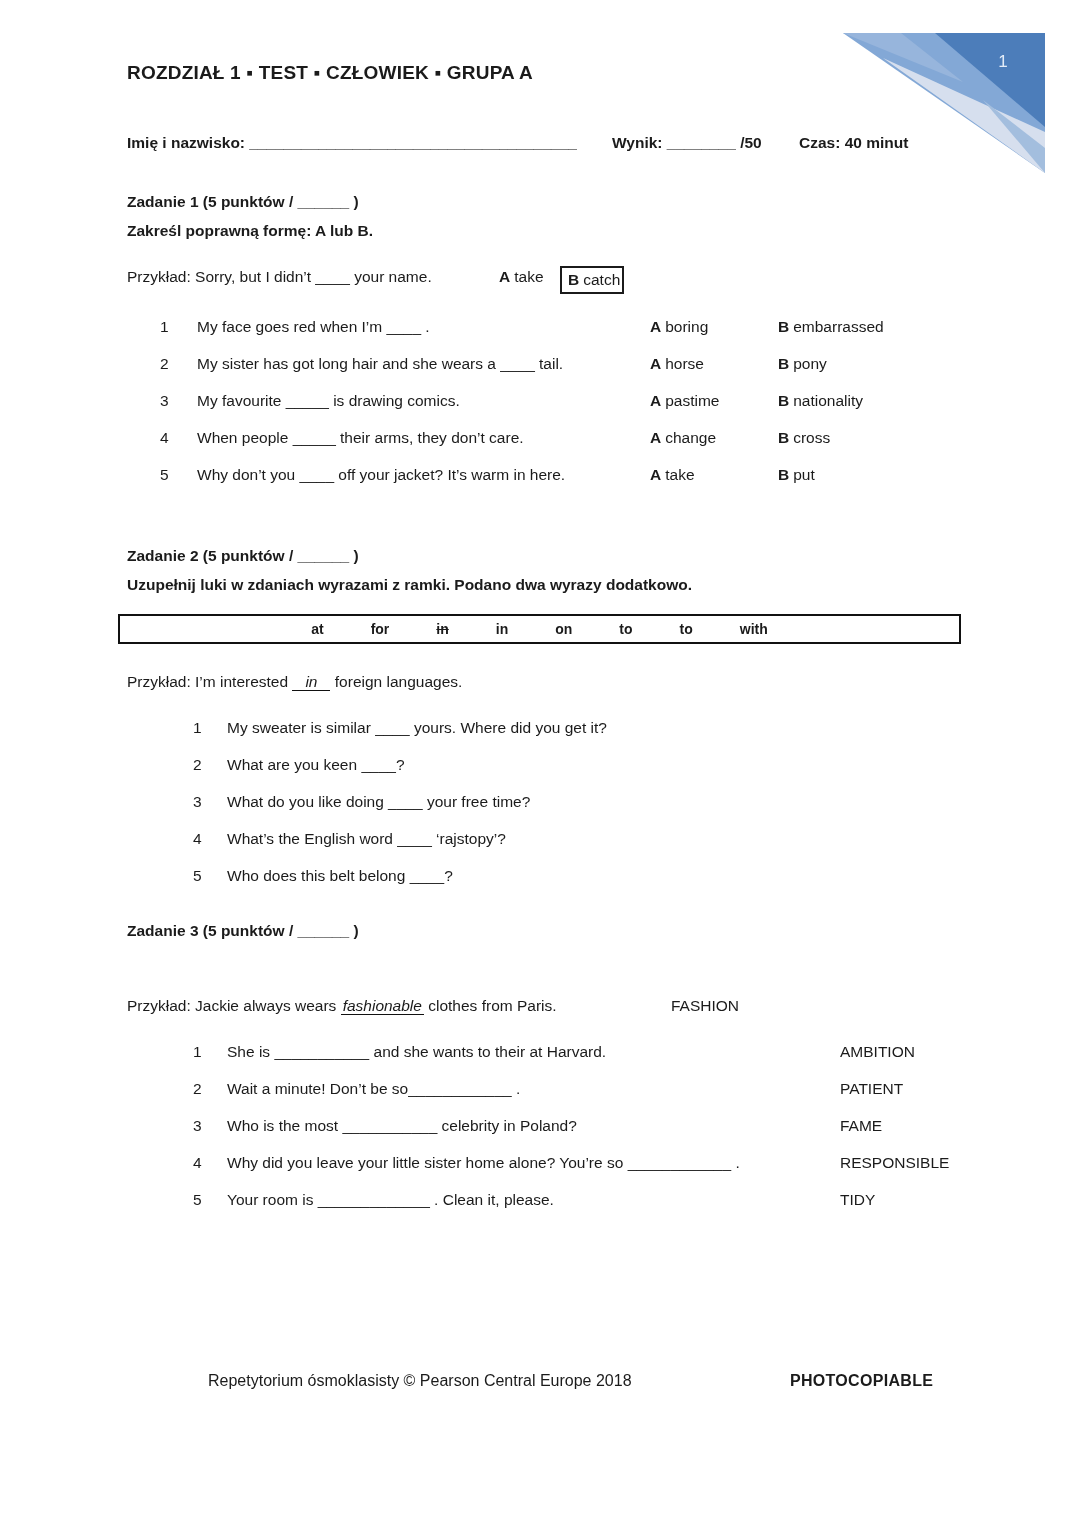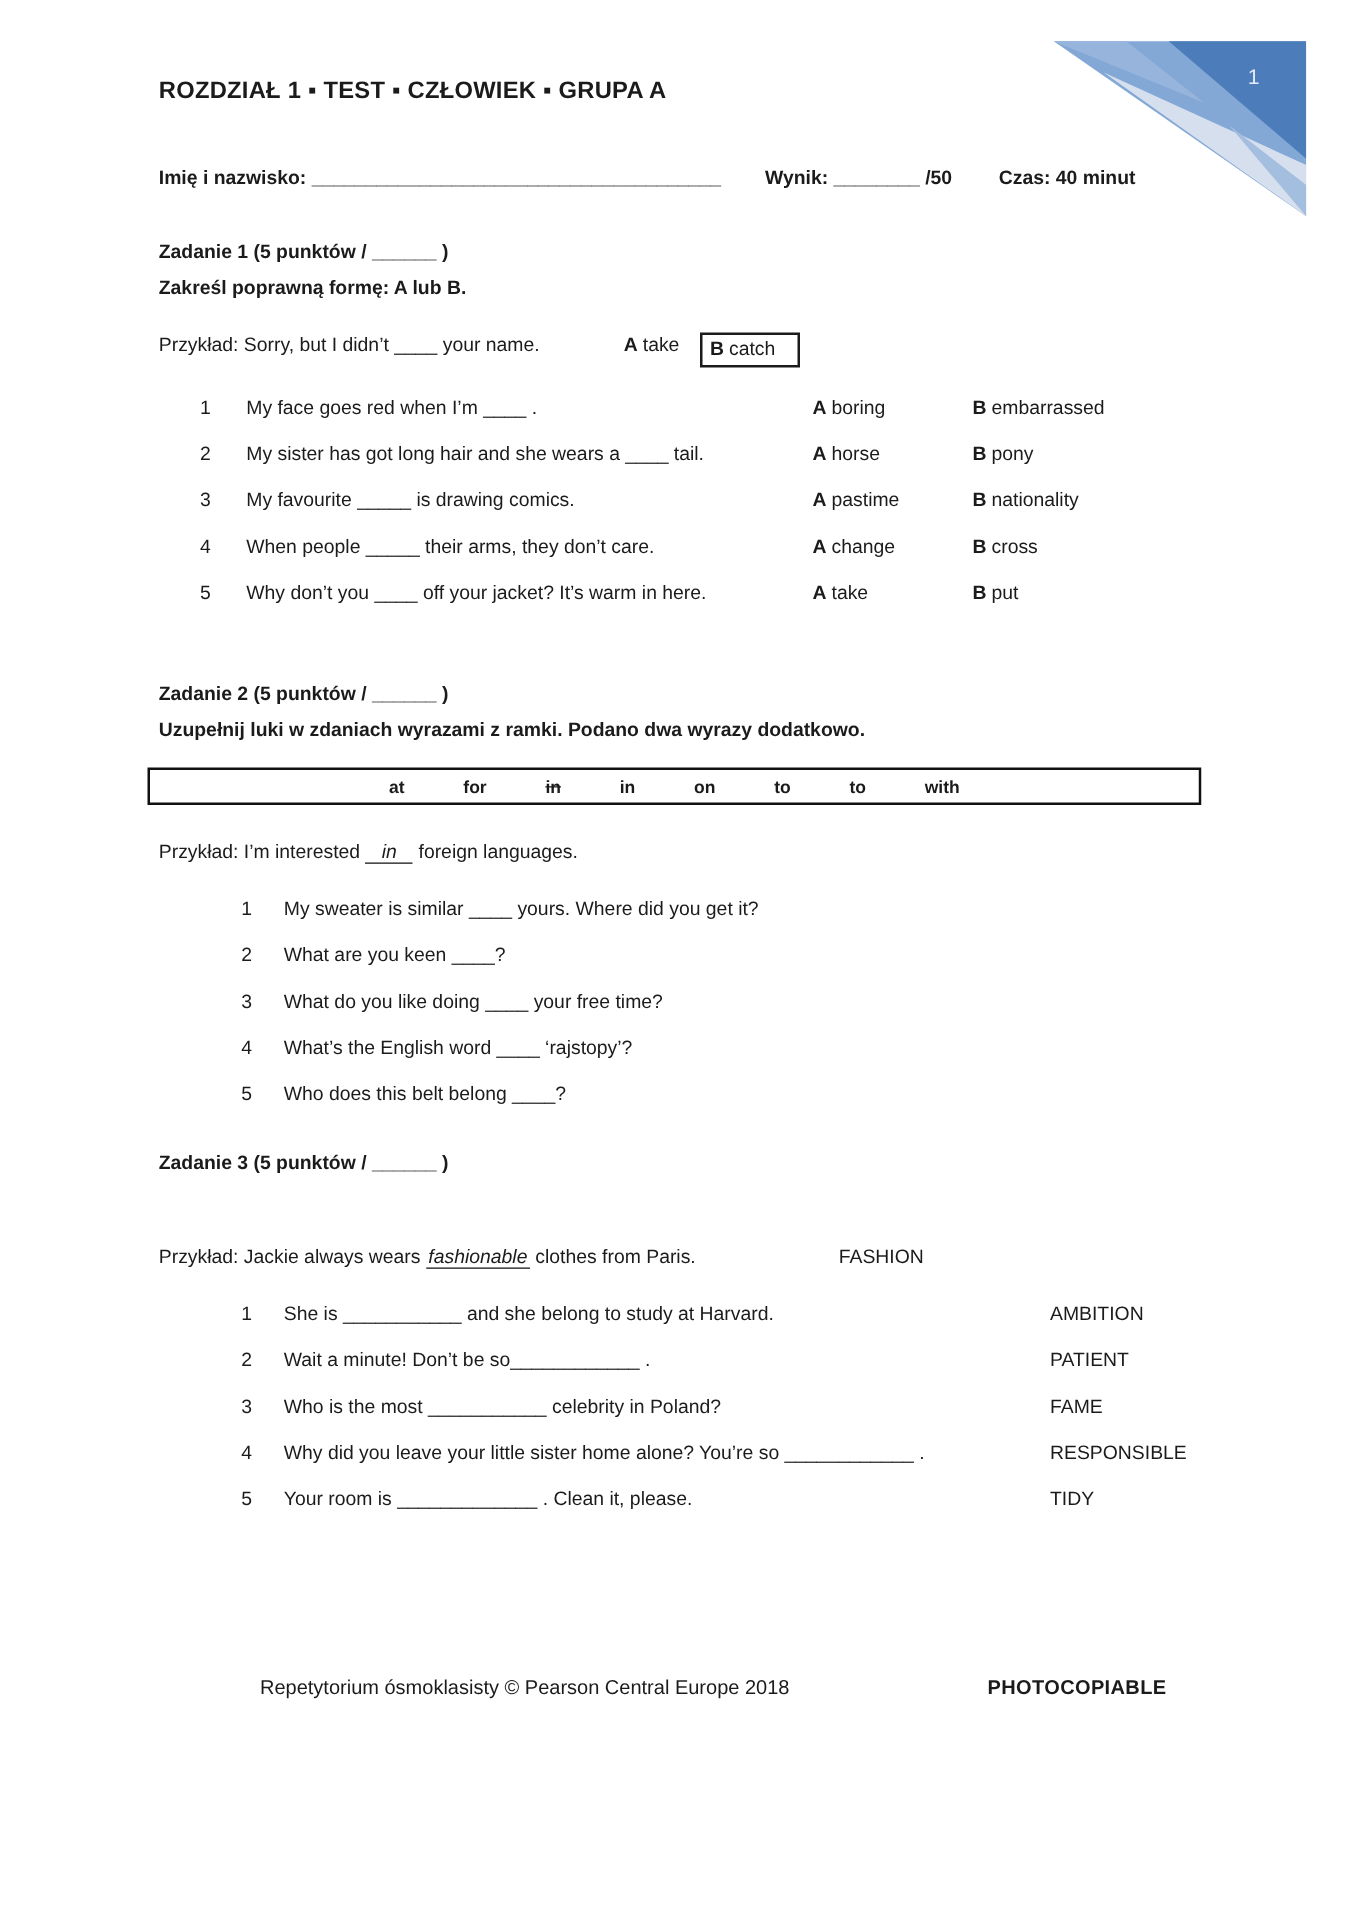--- a/index.html
+++ b/index.html
@@ -15,21 +15,21 @@
   .num1{left:33px;}
   .txt1{left:70px;}
   .optA{left:523px;}
   .optB{left:651px;}
   .num2{left:66px;}
   .txt2{left:100px;}
   .kwcol{left:713px;}
   .kwex{left:526px;margin-left:18px;}
   .ol{font-weight:700;margin-right:4px;}
   .answerbox{
-    left:433px;top:-4px;border:2px solid #1b1b1b;padding:1px 18px 2px 6px;
+    left:433px;top:-4px;border:2px solid #1b1b1b;padding:1px 2px 2px 6px;
   }
   .wordbox{
     position:absolute;left:118px;top:614px;width:843px;height:30px;
     border:2px solid #111;box-sizing:border-box;
     display:flex;align-items:center;justify-content:center;gap:47px;
     font-size:14px;font-weight:700;
   }
   .strike{text-decoration:line-through;}
   .blank-ex{
     display:inline-block;border-bottom:1.5px solid #111;
@@ -151,21 +151,21 @@
 
   <div class="abs b" style="top:920px">Zadanie 3 (5 punktów / ______ )</div>
 
   <div class="abs row" style="top:995px">
     <span style="left:0"><span>Przykład: Jackie always wears</span> <span class="word-ul">fashionable</span> <span>clothes from Paris.</span></span>
     <span class="kwex">FASHION</span>
   </div>
 
   <div class="abs row" style="top:1041px">
     <span class="num2">1</span>
-    <span class="txt2">She is ___________ and she belong to study at Harvard.</span>
+    <span class="txt2">She is ___________ and she wants to their at Harvard.</span>
     <span class="kwcol">AMBITION</span>
   </div>
   <div class="abs row" style="top:1078px">
     <span class="num2">2</span>
     <span class="txt2">Wait a minute! Don’t be so____________ .</span>
     <span class="kwcol">PATIENT</span>
   </div>
   <div class="abs row" style="top:1115px">
     <span class="num2">3</span>
     <span class="txt2">Who is the most ___________ celebrity in Poland?</span>
@@ -175,18 +175,18 @@
     <span class="num2">4</span>
     <span class="txt2">Why did you leave your little sister home alone? You’re so ____________ .</span>
     <span class="kwcol">RESPONSIBLE</span>
   </div>
   <div class="abs row" style="top:1189px">
     <span class="num2">5</span>
     <span class="txt2">Your room is _____________ . Clean it, please.</span>
     <span class="kwcol">TIDY</span>
   </div>
 
-  <div class="abs row" style="top:1340px;left:0;width:944px">
+  <div class="abs row" style="top:1370px;left:0;width:944px">
     <span class="footer-credit">Repetytorium ósmoklasisty © Pearson Central Europe 2018</span>
     <span class="footer-photo">PHOTOCOPIABLE</span>
   </div>
 
 </div>
 
 </body></html>

